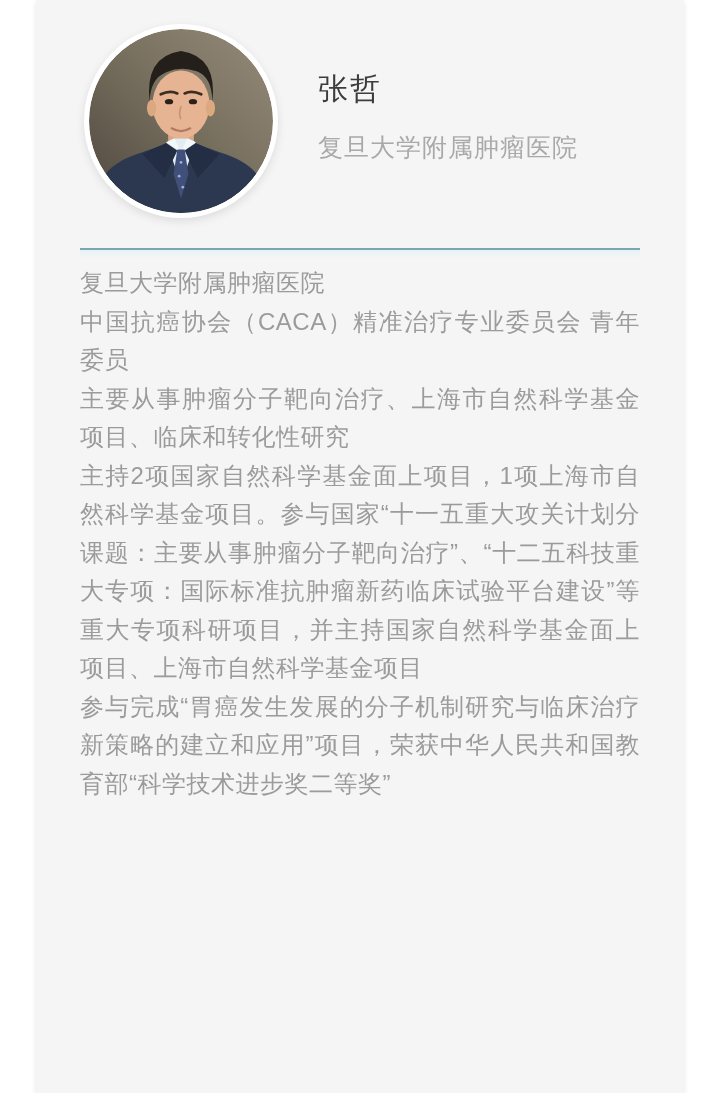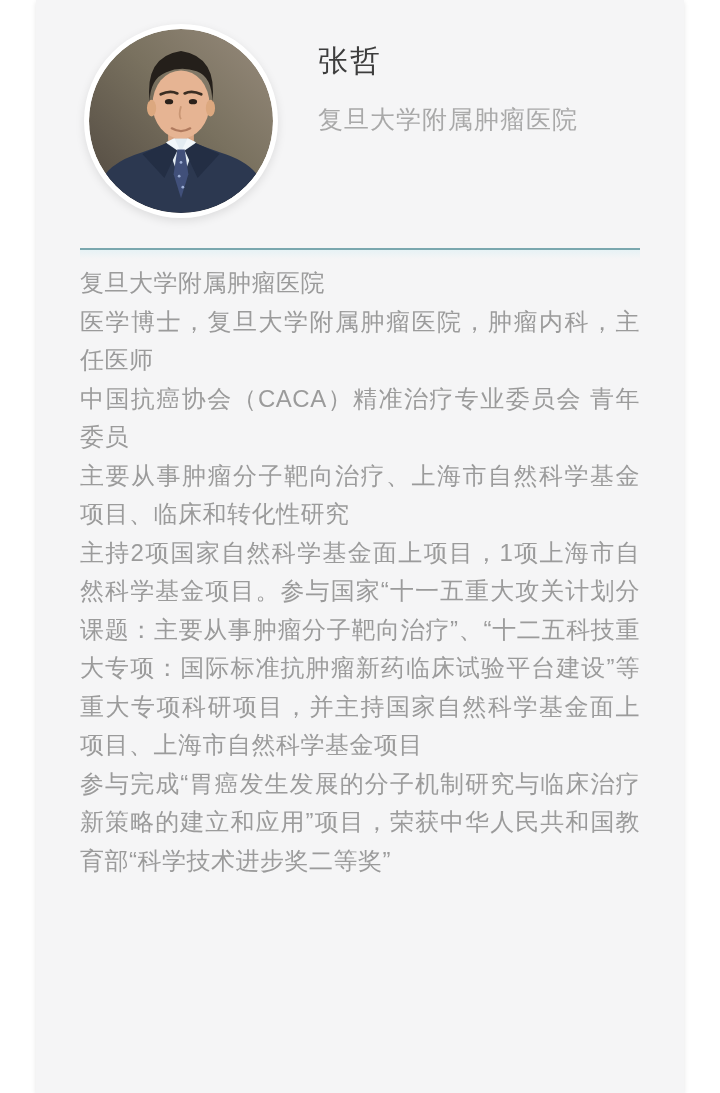--- a/index.html
+++ b/index.html
@@ -43,21 +43,21 @@
     box-shadow:0 3px 10px rgba(0,0,0,0.10);
   }
   .avatar svg {
     display:block;
     width:184px;
     height:184px;
     border-radius:50%;
   }
   .identity {
     margin-left:40px;
-    margin-top:22px;
+    margin-top:50px;
   }
   .profile-name {
     font-size:30px;
     line-height:30px;
     font-weight:400;
     color:#3d3d3d;
     letter-spacing:2px;
     margin-bottom:31px;
   }
   .profile-affiliation {
@@ -141,21 +141,20 @@
         <div class="identity">
           <h1 class="profile-name">张哲</h1>
           <div class="profile-affiliation">复旦大学附属肿瘤医院</div>
         </div>
       </header>
 
       <div class="divider"></div>
 
       <section class="bio">
         <p>复旦大学附属肿瘤医院</p>
-        <p>医学博士，复旦大学附属肿瘤医院，肿瘤内科，主任医师</p>
         <p>中国抗癌协会（CACA）精准治疗专业委员会 青年委员</p>
         <p>主要从事肿瘤分子靶向治疗、上海市自然科学基金项目、临床和转化性研究</p>
         <p>主持2项国家自然科学基金面上项目，1项上海市自然科学基金项目。参与国家“十一五重大攻关计划分课题：主要从事肿瘤分子靶向治疗”、“十二五科技重大专项：国际标准抗肿瘤新药临床试验平台建设”等重大专项科研项目，并主持国家自然科学基金面上项目、上海市自然科学基金项目</p>
         <p>参与完成“胃癌发生发展的分子机制研究与临床治疗新策略的建立和应用”项目，荣获中华人民共和国教育部“科学技术进步奖二等奖”</p>
       </section>
 
     </div>
   </div>
 </div>
 

